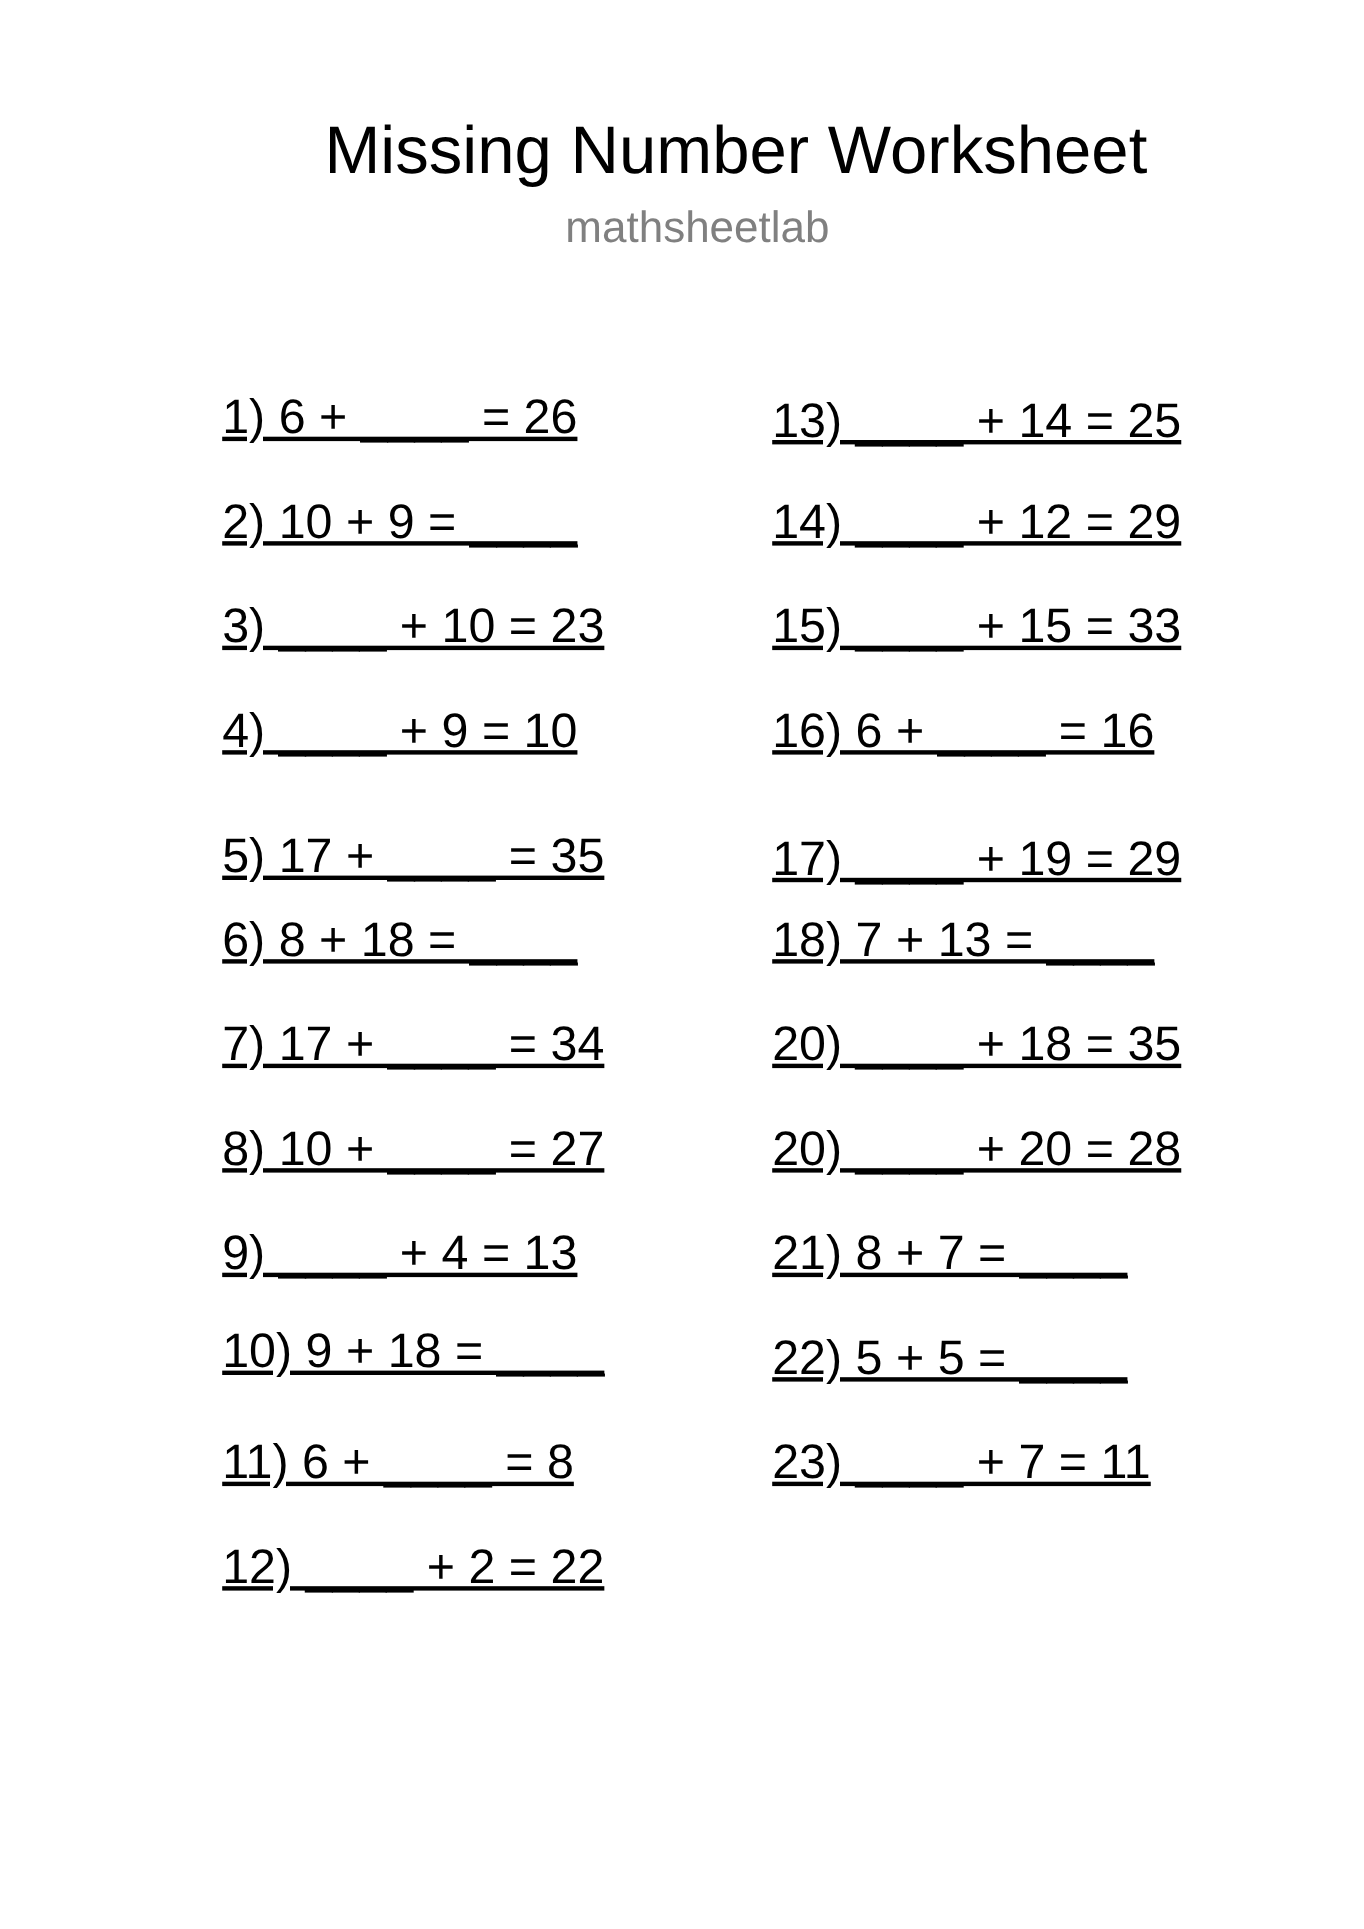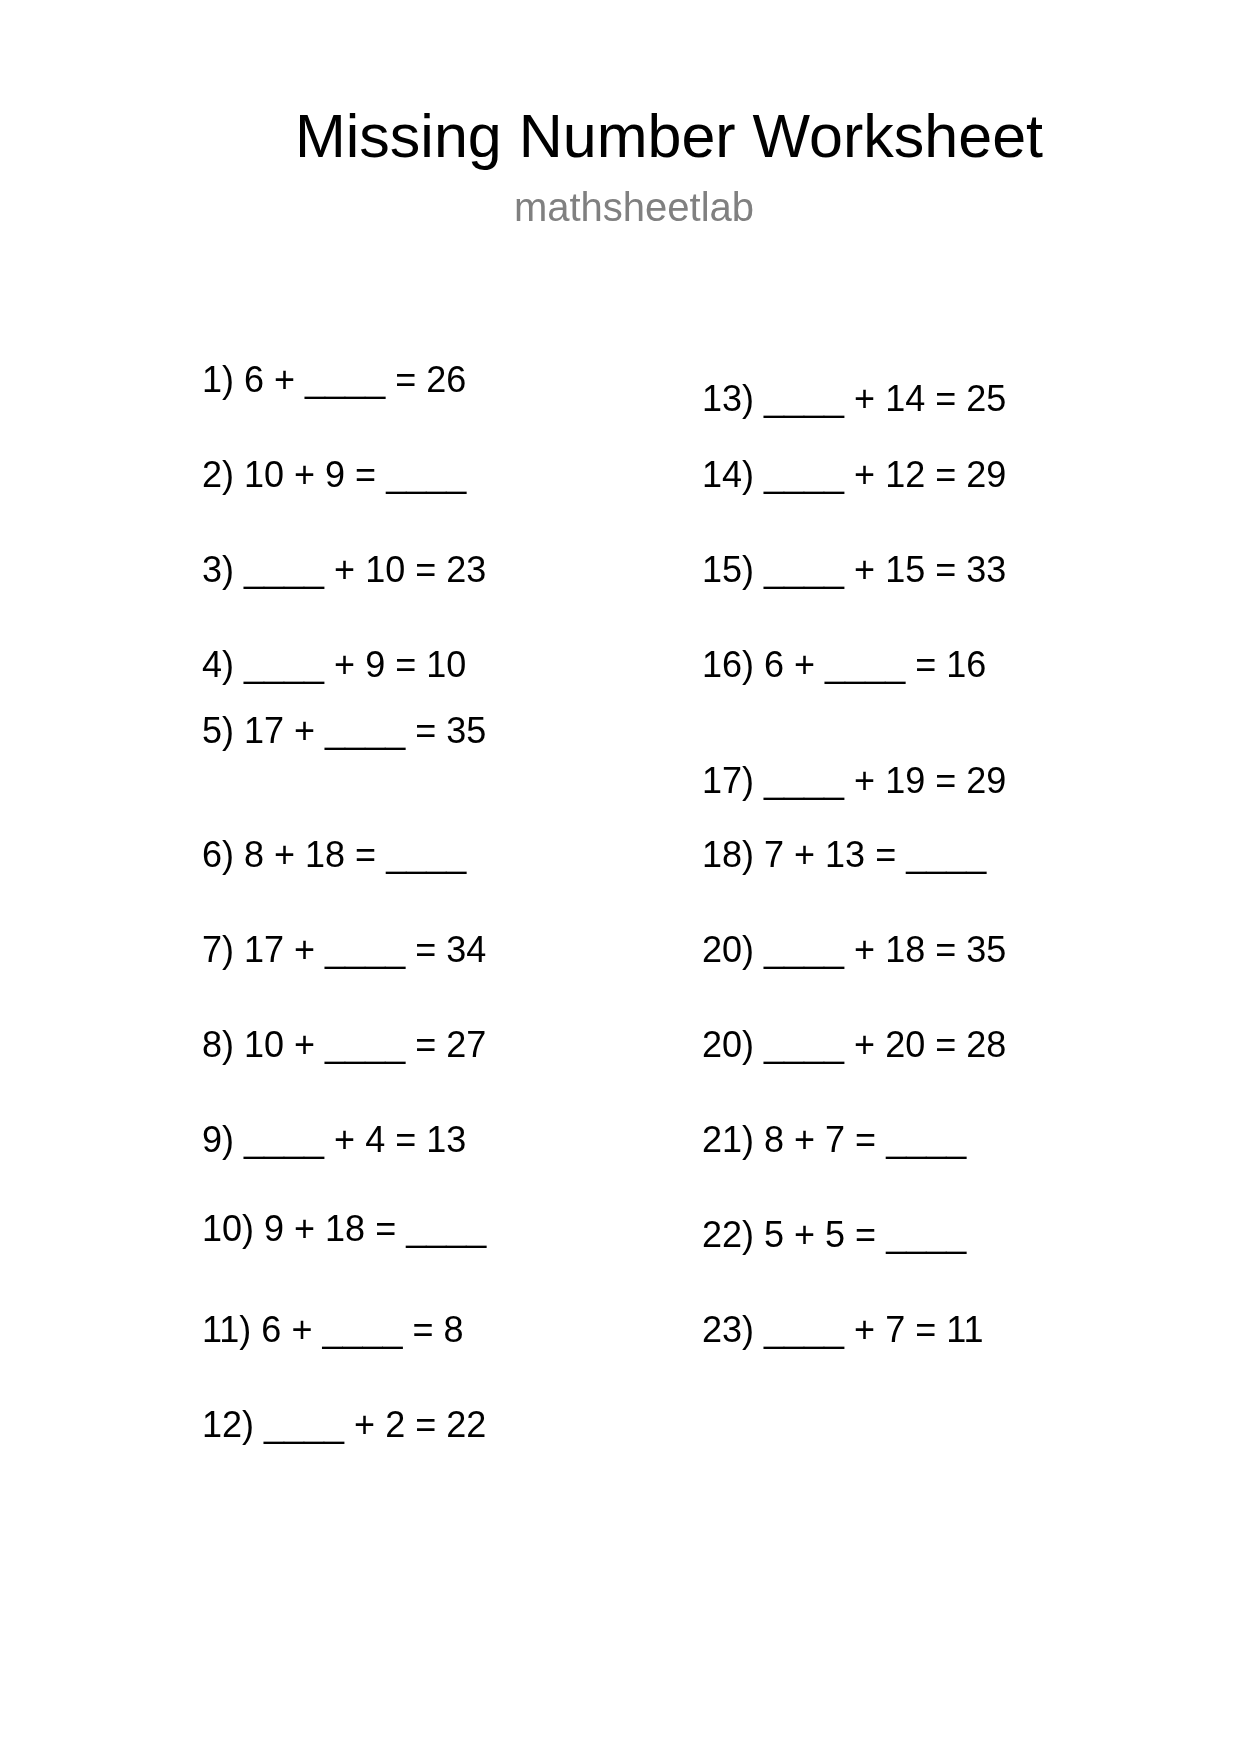--- a/index.html
+++ b/index.html
@@ -40,48 +40,49 @@
     }
     .column {
       position: absolute;
       top: 0;
     }
     .col-left { left: 202px; }
     .col-right { left: 702px; }
     .problem {
       position: absolute;
       left: 0;
-      font-size: 36px;
+      font-size: 44px;
       line-height: 50px;
       white-space: pre;
+      text-decoration: underline;
     }
   </style>
 </head>
 <body>
 
 <h1 class="title">Missing Number Worksheet</h1>
 <div class="subtitle">mathsheetlab</div>
 
 <div class="column col-left">
   <div class="problem" style="top:355px">1) 6 + ____ = 26</div>
   <div class="problem" style="top:450px">2) 10 + 9 = ____</div>
   <div class="problem" style="top:545px">3) ____ + 10 = 23</div>
   <div class="problem" style="top:640px">4) ____ + 9 = 10</div>
-  <div class="problem" style="top:706px">5) 17 + ____ = 35</div>
+  <div class="problem" style="top:754px">5) 17 + ____ = 35</div>
   <div class="problem" style="top:830px">6) 8 + 18 = ____</div>
   <div class="problem" style="top:925px">7) 17 + ____ = 34</div>
   <div class="problem" style="top:1020px">8) 10 + ____ = 27</div>
   <div class="problem" style="top:1115px">9) ____ + 4 = 13</div>
   <div class="problem" style="top:1204px">10) 9 + 18 = ____</div>
   <div class="problem" style="top:1305px">11) 6 + ____ = 8</div>
   <div class="problem" style="top:1400px">12) ____ + 2 = 22</div>
 </div>
 
 <div class="column col-right">
-  <div class="problem" style="top:374px">13) ____ + 14 = 25</div>
+  <div class="problem" style="top:358px">13) ____ + 14 = 25</div>
   <div class="problem" style="top:450px">14) ____ + 12 = 29</div>
   <div class="problem" style="top:545px">15) ____ + 15 = 33</div>
   <div class="problem" style="top:640px">16) 6 + ____ = 16</div>
   <div class="problem" style="top:756px">17) ____ + 19 = 29</div>
   <div class="problem" style="top:830px">18) 7 + 13 = ____</div>
   <div class="problem" style="top:925px">20) ____ + 18 = 35</div>
   <div class="problem" style="top:1020px">20) ____ + 20 = 28</div>
   <div class="problem" style="top:1115px">21) 8 + 7 = ____</div>
   <div class="problem" style="top:1210px">22) 5 + 5 = ____</div>
   <div class="problem" style="top:1305px">23) ____ + 7 = 11</div>

